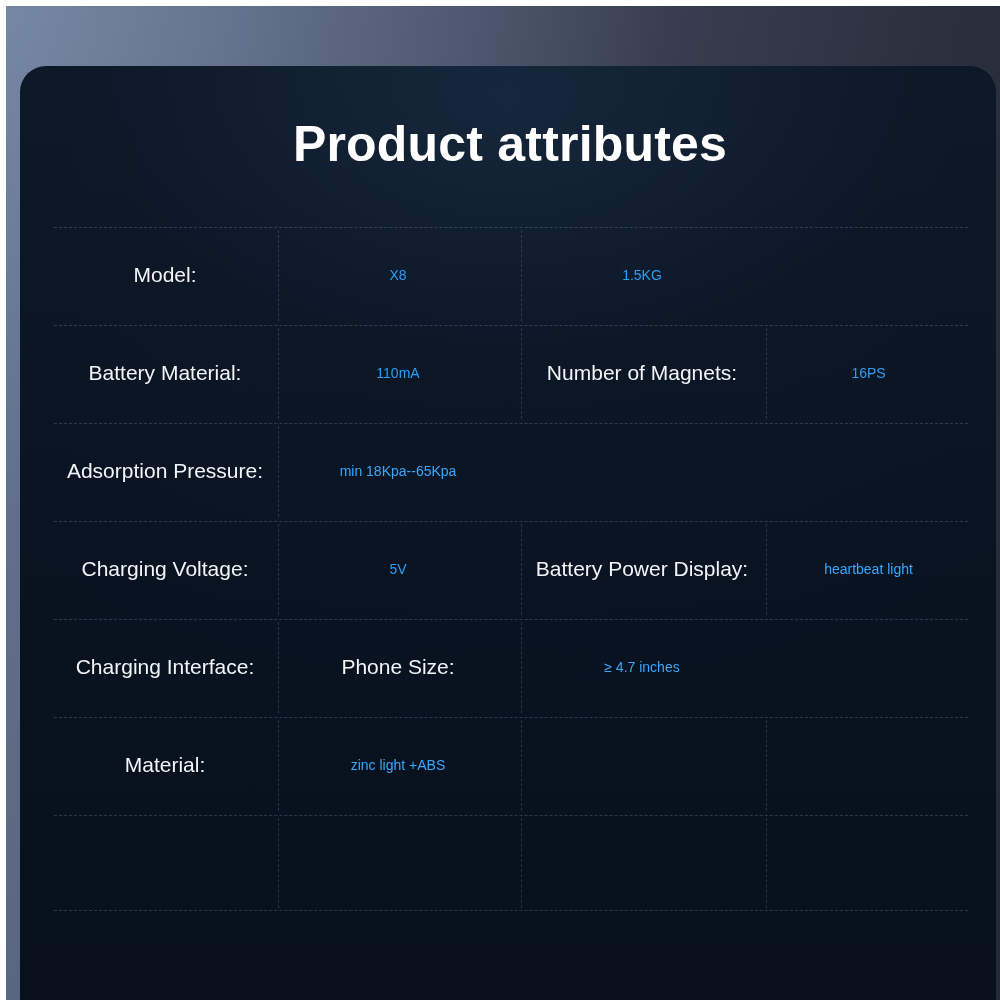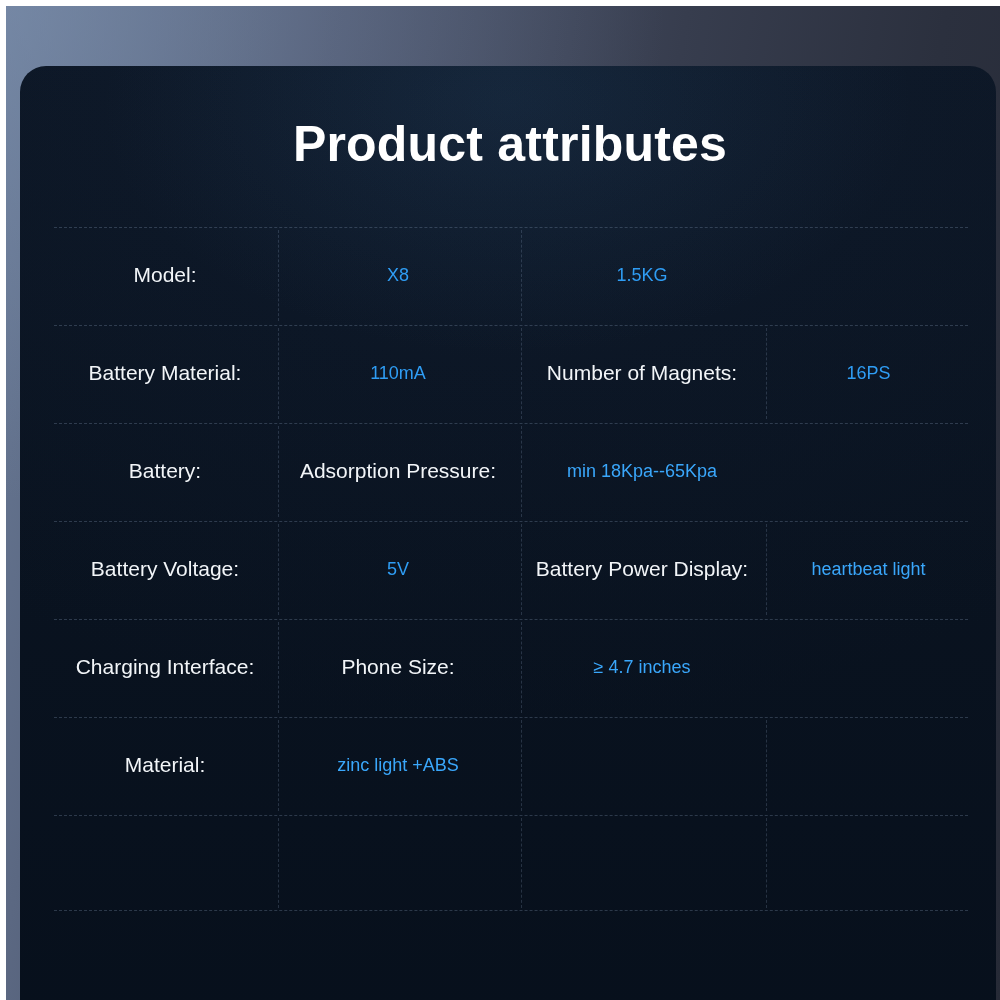--- a/index.html
+++ b/index.html
@@ -84,21 +84,21 @@
   }
   .cell:first-child { border-left:none; }
 
   .label {
     color:#f2f5f8;
     font-size:21px;
     font-weight:400;
   }
   .value {
     color:#2f9df4;
-    font-size:18px;
+    font-size:14px;
     font-weight:400;
   }
   .value.bright { color:#3aa7fb; }
 
   .cell.empty { }
 
   
   .row.spacer { min-height:96px; }
 </style>
 </head>
@@ -119,27 +119,26 @@
       </div>
 
       <div class="row">
         <div class="cell label">Battery Material:</div>
         <div class="cell value">110mA</div>
         <div class="cell label">Number of Magnets:</div>
         <div class="cell value">16PS</div>
       </div>
 
       <div class="row">
-        <div class="cell label">Battery:</div>
         <div class="cell label">Adsorption Pressure:</div>
         <div class="cell value bright">min 18Kpa--65Kpa</div>
       </div>
 
       <div class="row">
-        <div class="cell label">Battery Voltage:</div>
+        <div class="cell label">Charging Voltage:</div>
         <div class="cell value">5V</div>
         <div class="cell label">Battery Power Display:</div>
         <div class="cell value bright">heartbeat light</div>
       </div>
 
       <div class="row">
         <div class="cell label">Charging Interface:</div>
         <div class="cell label">Phone Size:</div>
         <div class="cell value bright">≥ 4.7 inches</div>
       </div>

